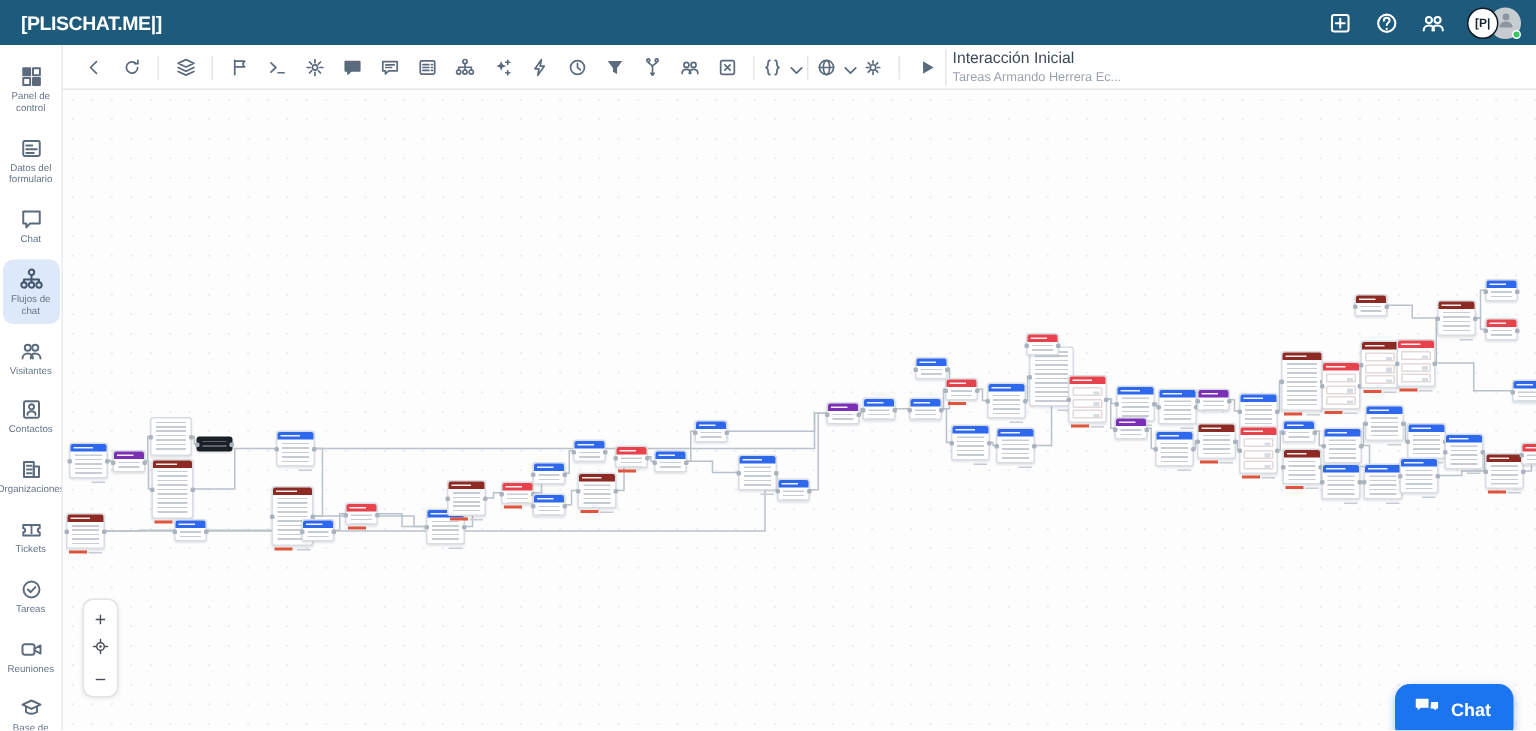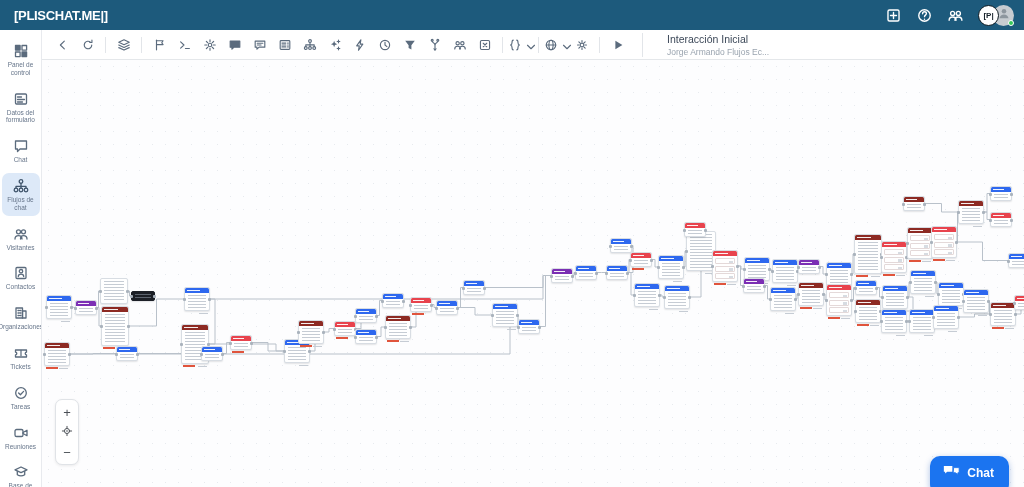--- a/index.html
+++ b/index.html
@@ -32,21 +32,21 @@
   .side-item.active .s-icon { color:#41566d; }
 
   .main { flex:1; display:flex; flex-direction:column; min-width:0; }
 
   
   .toolbar { height:30px; background:#fff; border-bottom:1px solid #e4e7ea; display:flex; align-items:center; padding:0 8px; }
   .tbtn { width:25px; height:24px; display:flex; align-items:center; justify-content:center; color:#5b6b7d; cursor:pointer; border-radius:4px; }
   .tbtn svg { width:14px; height:14px; }
   .tbtn .chev { width:9px; height:9px; margin-left:2px; }
   .tsep { width:1px; height:16px; background:#e2e5e9; margin:0 5px; }
-  .flow-head { display:flex; flex-direction:column; justify-content:space-between; margin-left:12px; padding-left:24px; border-left:1px solid #e2e5e9; height:24px; }
+  .flow-head { display:flex; flex-direction:column; justify-content:flex-start; padding-left:4px; border-left:1px solid #e2e5e9; height:24px; }
   .flow-title { font-size:10.5px; color:#3c4858; }
   .flow-owner { font-size:8.5px; color:#9aa4af; margin-top:1px; }
 
   
   .canvas { position:relative; flex:1; background:#fdfdfe;
     background-image:radial-gradient(circle, #e7eaee 0.8px, transparent 0.9px);
     background-size:13px 13px; overflow:hidden; }
   #edge-layer { position:absolute; left:0; top:0; width:100%; height:100%; }
   #edge-layer path { fill:none; stroke:#b9c1ca; stroke-width:1; }
 
@@ -344,21 +344,21 @@
           </span>
           <div class="tsep"></div>
           <span class="tbtn">
             <svg viewBox="0 0 16 16" fill="none" stroke="currentColor" stroke-width="1.3" stroke-linecap="round" stroke-linejoin="round">
               <path d="M5 3.2l8 4.8-8 4.8z" fill="currentColor" stroke="none"></path>
             </svg>
           </span>
         </span>
       <div class="flow-head">
         <span class="flow-title">Interacción Inicial</span>
-        <span class="flow-owner">Jorge Armando Flujos Ec...</span>
+        <span class="flow-owner">Tareas Armando Herrera Ec...</span>
       </div>
     </div>
 
     <div class="canvas" id="canvas">
       <svg id="edge-layer">
           <path d="M30 247H31.5V247.5H33"></path>
           <path d="M55 247.5H56.5V231H58"></path>
           <path d="M55 247.5H57V266H59"></path>
           <path d="M86 231H87.5V236H89"></path>
           <path d="M87 266H114.5V239H142"></path>

